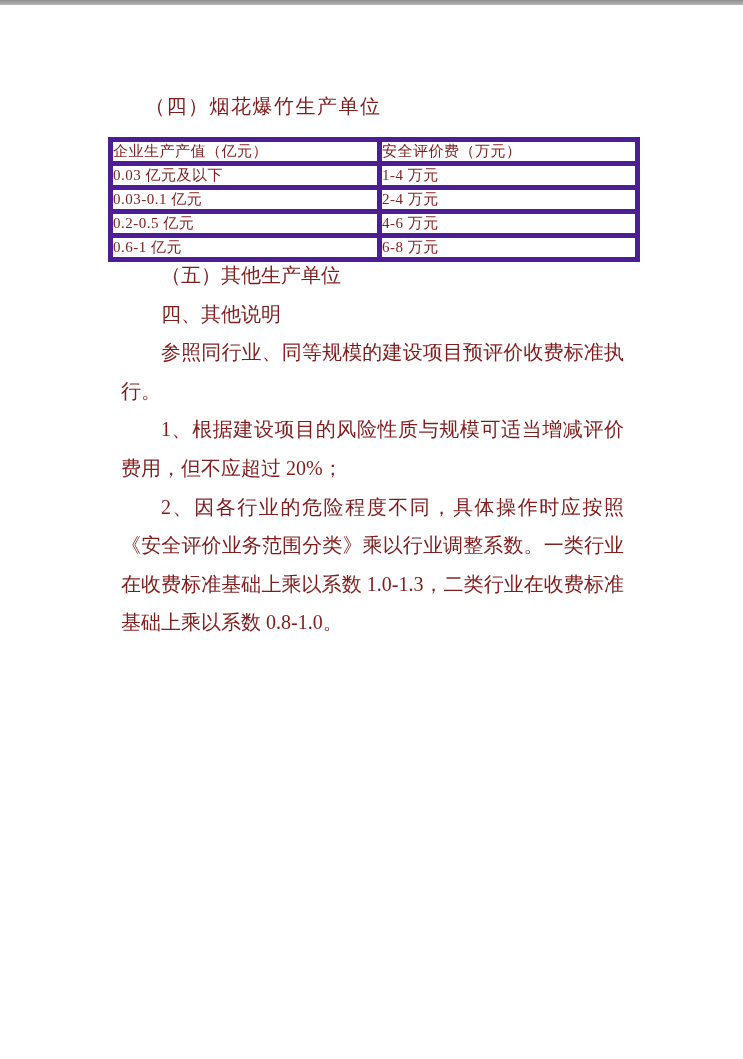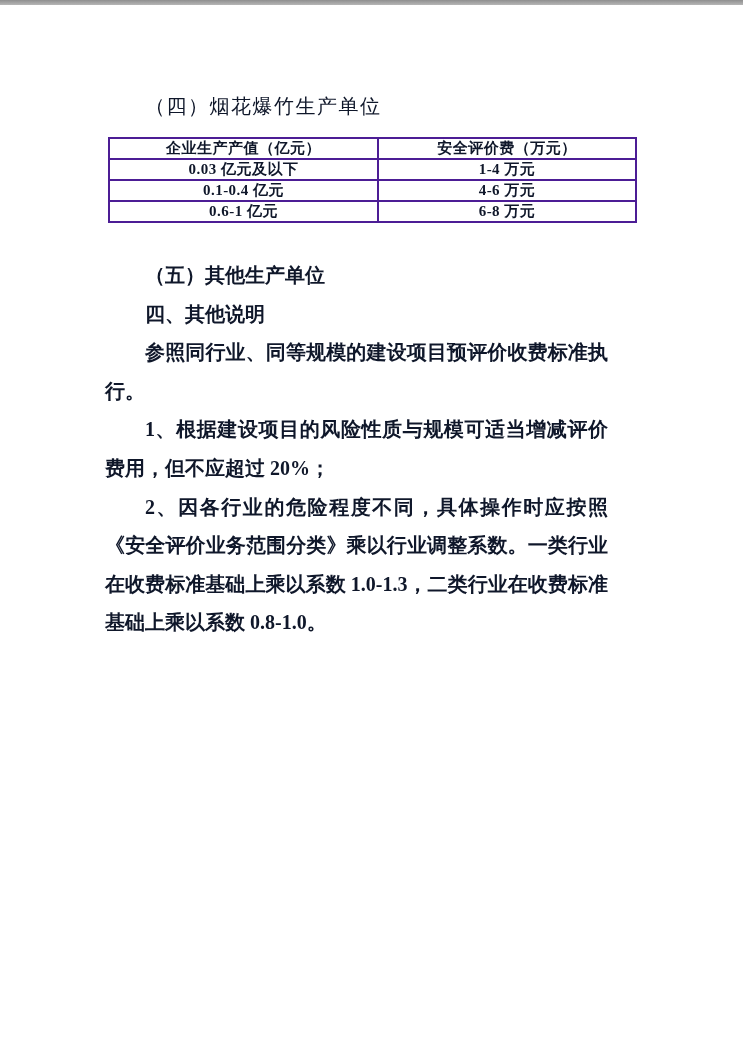--- a/index.html
+++ b/index.html
@@ -3,21 +3,21 @@
 <meta charset="utf-8">
 <style>
   html, body { margin: 0; padding: 0; background: #ffffff; }
   .page {
     position: relative;
     width: 743px;
     height: 883px;
     background: #ffffff;
     overflow: hidden;
     font-family: "Liberation Serif", "DejaVu Serif", serif;
-    color: #0f172a;
+    color: #7f1d1d;
   }
   .top-strip {
     position: absolute;
     top: 0; left: 0;
     width: 100%; height: 5px;
     background: linear-gradient(to bottom, #8f8f8f, #b6b6b6);
   }
   .bottom-strip {
     position: absolute;
     top: 1052px; left: 0;
@@ -36,39 +36,38 @@
   }
   table.fee-table {
     position: absolute;
     left: 108px; top: 137px;
     width: 527px;
     border-collapse: collapse;
     table-layout: fixed;
     font-size: 15px;
   }
   table.fee-table th, table.fee-table td {
-    border: 2px solid #4c1d95;
+    border: 5px solid #4c1d95;
     height: 19px;
     padding: 0;
-    text-align: center;
+    text-align: left;
     vertical-align: middle;
-    font-weight: bold;
+    font-weight: normal;
     letter-spacing: 0.5px;
     overflow: hidden;
   }
   .col-1 { width: 269px; }
   .col-2 { width: 258px; }
   .doc-body {
     position: absolute;
-    left: 105px; top: 256px;
+    left: 121px; top: 256px;
     width: 503px;
     font-size: 20px;
     line-height: 38.6px;
     text-align: justify;
-    font-weight: bold;
   }
   .doc-body p {
     margin: 0;
     text-indent: 2em;
   }
 </style>
 </head>
 <body>
 
 <div class="page">
@@ -86,21 +85,25 @@
           <th>企业生产产值（亿元）</th>
           <th>安全评价费（万元）</th>
         </tr>
     </thead>
     <tbody>
         <tr>
           <td>0.03 亿元及以下</td>
           <td>1-4 万元</td>
         </tr>
         <tr>
-          <td>0.1-0.4 亿元</td>
+          <td>0.03-0.1 亿元</td>
+          <td>2-4 万元</td>
+        </tr>
+        <tr>
+          <td>0.2-0.5 亿元</td>
           <td>4-6 万元</td>
         </tr>
         <tr>
           <td>0.6-1 亿元</td>
           <td>6-8 万元</td>
         </tr>
       </tbody>
   </table>
 
   <div class="doc-body">

